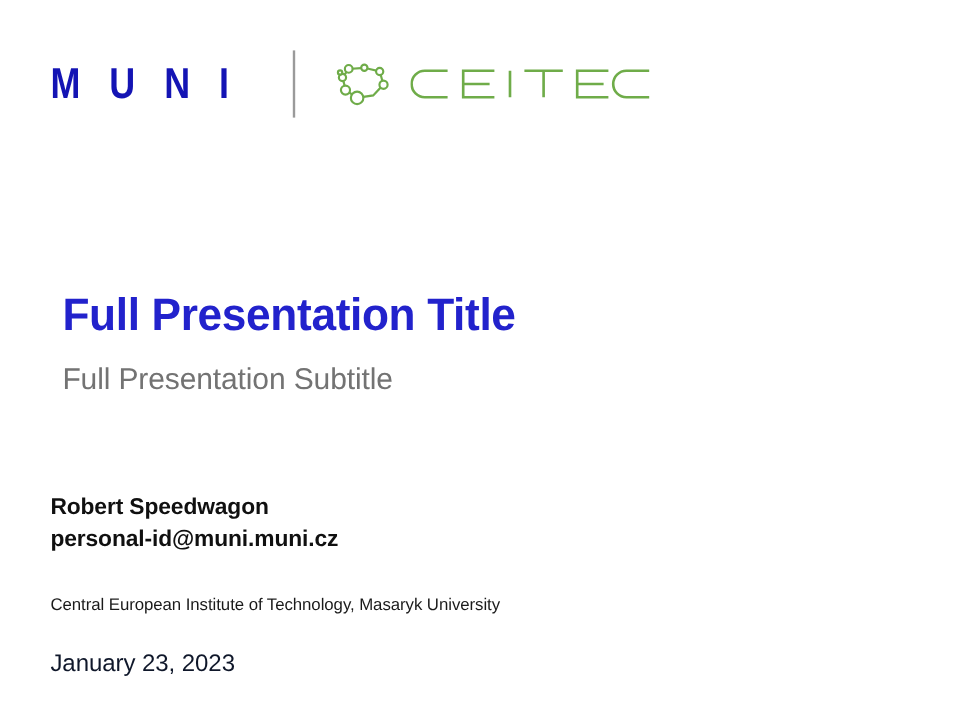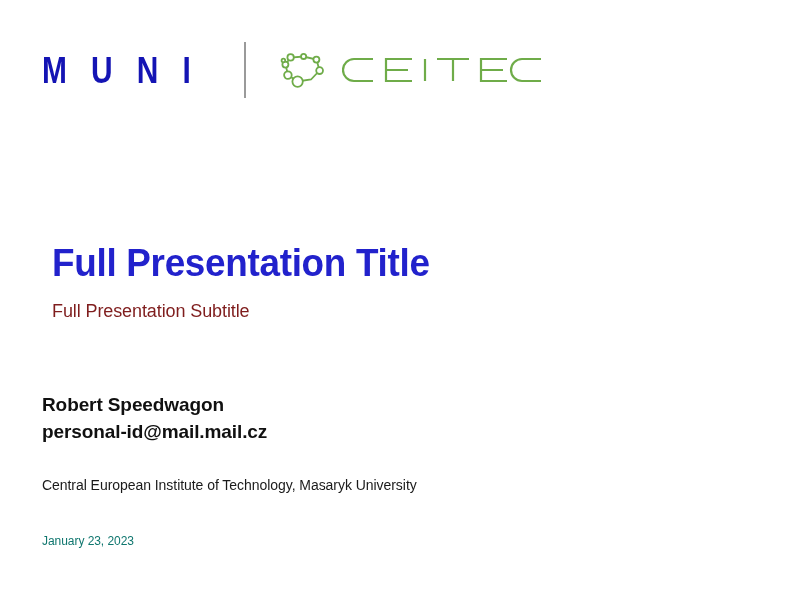--- a/index.html
+++ b/index.html
@@ -89,33 +89,33 @@
     letter-spacing: -0.3px;
     margin: 0;
     transform: scaleX(0.97);
     transform-origin: left center;
     white-space: nowrap;
   }
 
   .slide-subtitle {
     font-family: "Liberation Sans", sans-serif;
     font-weight: normal;
-    font-size: 18px;
+    font-size: 25px;
     line-height: 1.2;
-    color: #7f1d1d;
+    color: #737373;
     margin: 16px 0 0 0;
     letter-spacing: -0.1px;
     white-space: nowrap;
   }
 
   
   .meta-block {
     position: absolute;
     left: 42px;
-    top: 392px;
+    top: 410px;
     width: 700px;
   }
 
   .author-name,
   .author-email {
     font-family: "Liberation Sans", sans-serif;
     font-weight: bold;
     font-size: 19px;
     line-height: 1.42;
     color: #101010;
@@ -131,24 +131,24 @@
     line-height: 1.3;
     color: #1a1a1a;
     margin: 30px 0 0 0;
     letter-spacing: -0.05px;
     white-space: nowrap;
   }
 
   .date-line {
     font-family: "Liberation Sans", sans-serif;
     font-weight: normal;
-    font-size: 12px;
+    font-size: 20px;
     line-height: 1.3;
-    color: #0f766e;
-    margin: 40px 0 0 0;
+    color: #0f172a;
+    margin: 28px 0 0 0;
     letter-spacing: -0.05px;
     white-space: nowrap;
   }
 </style>
 </head>
 <body>
 
 <div class="slide">
 
   <div class="logo-bar">
@@ -196,18 +196,18 @@
     </div>
   </div>
 
   <div class="title-block">
     <h1 class="slide-title">Full Presentation Title</h1>
     <p class="slide-subtitle">Full Presentation Subtitle</p>
   </div>
 
   <div class="meta-block">
     <p class="author-name">Robert Speedwagon</p>
-    <p class="author-email">personal-id@mail.mail.cz</p>
+    <p class="author-email">personal-id@muni.muni.cz</p>
     <p class="affiliation">Central European Institute of Technology, Masaryk University</p>
     <p class="date-line">January 23, 2023</p>
   </div>
 
 </div>
 
 </body></html>

